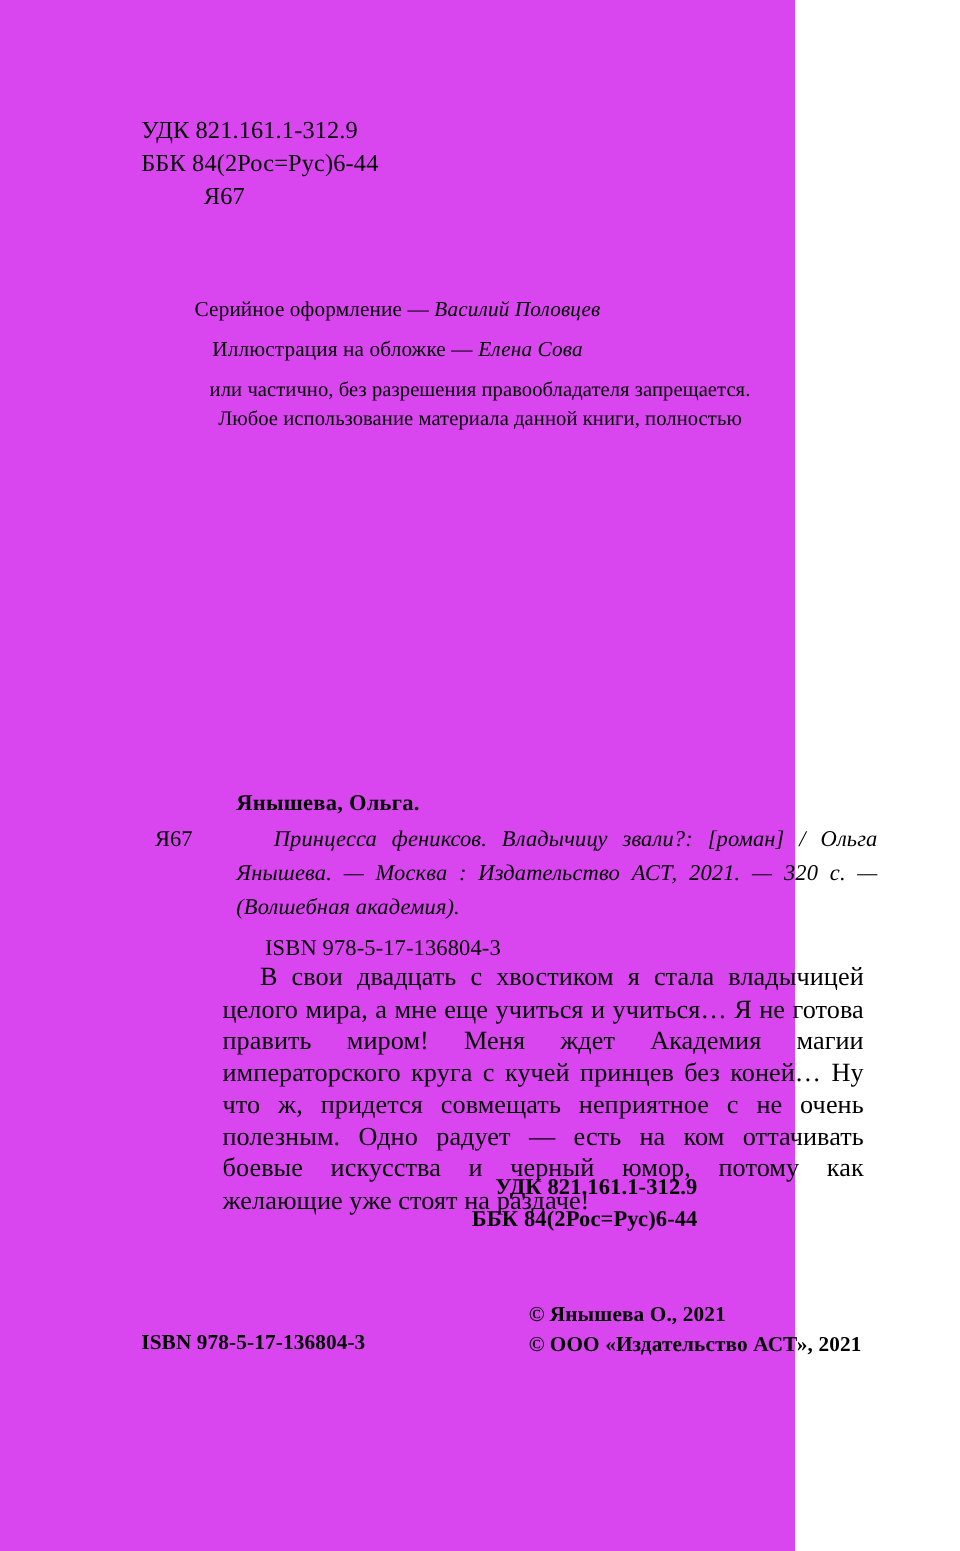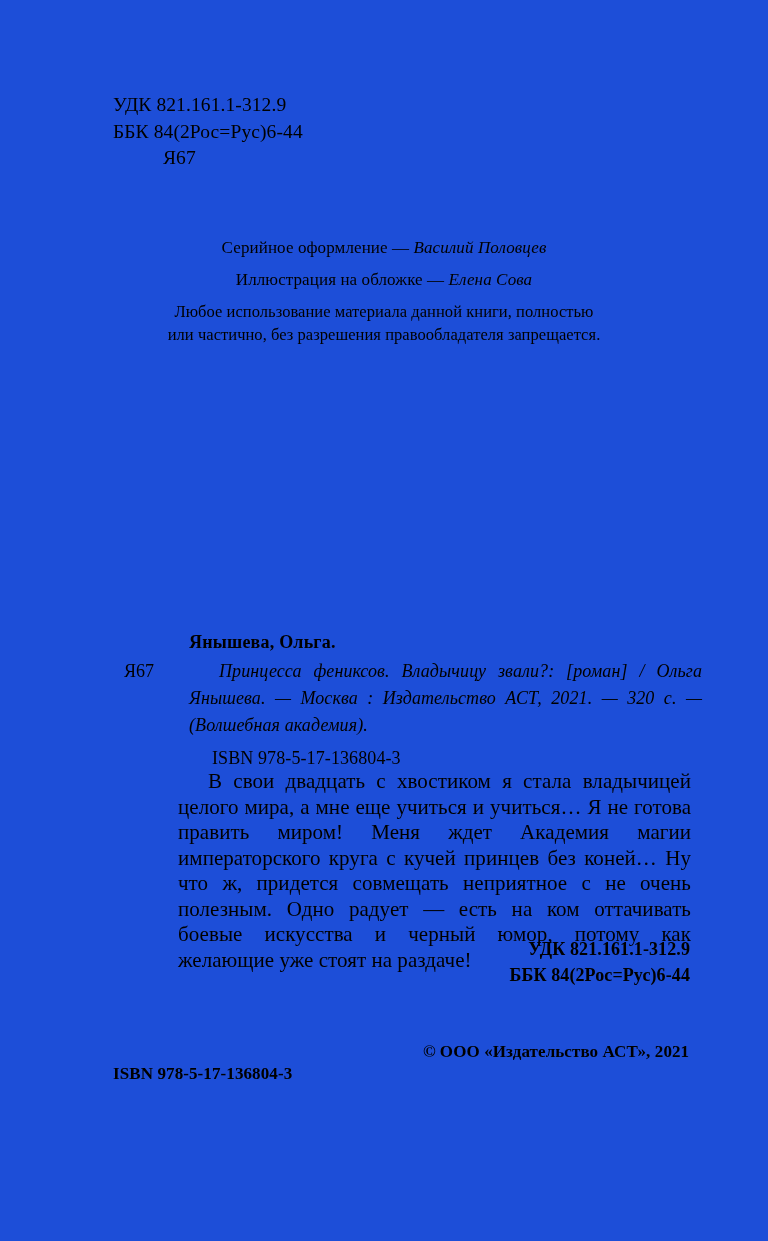--- a/index.html
+++ b/index.html
@@ -14,23 +14,23 @@
     position: relative;
     overflow: hidden;
     font-family: "Liberation Serif", "DejaVu Serif", serif;
     color: #000000;
     -webkit-font-smoothing: antialiased;
   }
 
   .page {
     position: absolute;
     inset: 0;
-    width: 768px;
+    width: 636px;
     height: 1241px;
-    background: #1d4ed8;
+    background: #d946ef;
   }
 
   
   .class-block {
     position: absolute;
     left: 113px;
     top: 92px;
     font-size: 19.5px;
     line-height: 26.5px;
     letter-spacing: 0.1px;
@@ -179,22 +179,22 @@
   <div class="credits">
     <div class="credit-line">
       <span>Серийное оформление — </span><span class="person">Василий Половцев</span>
     </div>
     <div class="credit-line">
       <span>Иллюстрация на обложке — </span><span class="person">Елена Сова</span>
     </div>
   </div>
 
   <div class="usage-note">
+    <span class="nl">или частично, без разрешения правообладателя запрещается.</span>
     <span class="nl">Любое использование материала данной книги, полностью</span>
-    <span class="nl">или частично, без разрешения правообладателя запрещается.</span>
   </div>
 
   <div class="biblio">
     <div class="author">Янышева, Ольга.</div>
     <div class="record-wrap">
       <span class="shelfmark">Я67</span>
       <div class="record"><span class="first-indent"></span><span>Принцесса фениксов. Владычицу звали?: [роман] / Ольга Янышева. — Москва : Издательство АСТ, 2021. — 320 с. — (Волшебная академия).</span></div>
     </div>
     <div class="isbn-line">ISBN 978-5-17-136804-3</div>
   </div>
@@ -202,16 +202,17 @@
   <div class="annotation">В свои двадцать с хвостиком я стала владычицей целого мира, а мне еще учиться и учиться… Я не готова править миром! Меня ждет Академия магии императорского круга с кучей принцев без коней… Ну что ж, придется совмещать неприятное с не очень полезным. Одно радует — есть на ком оттачивать боевые искусства и черный юмор, потому как желающие уже стоят на раздаче!</div>
 
   <div class="class-repeat">
     <span class="line">УДК 821.161.1-312.9</span>
     <span class="line">ББК 84(2Рос=Рус)6-44</span>
   </div>
 
   <div class="footer-isbn">ISBN 978-5-17-136804-3</div>
 
   <div class="copyrights">
+    <span class="line"><span class="csym">©</span><span>Янышева О., 2021</span></span>
     <span class="line"><span class="csym">©</span><span>ООО «Издательство АСТ», 2021</span></span>
   </div>
 
 </div>
 
 </body></html>

